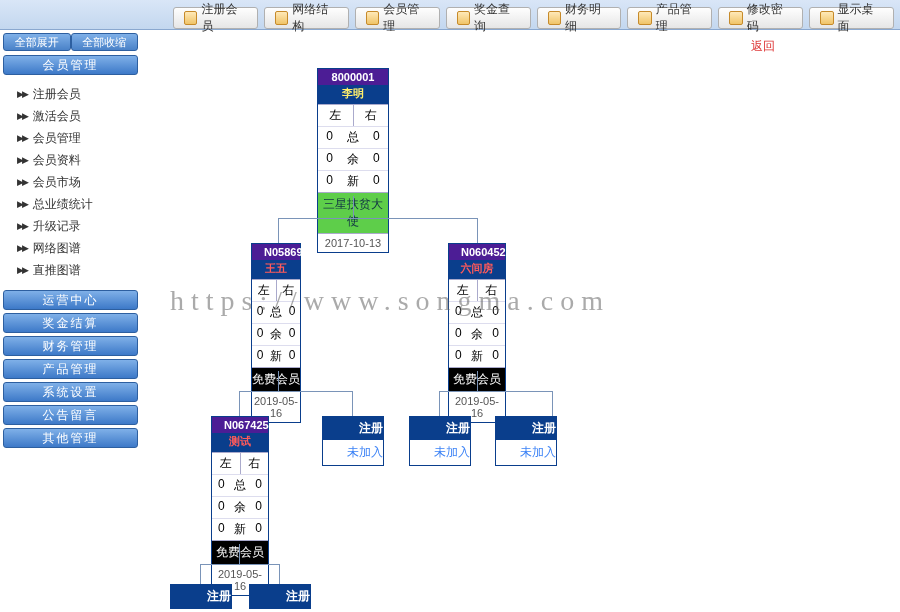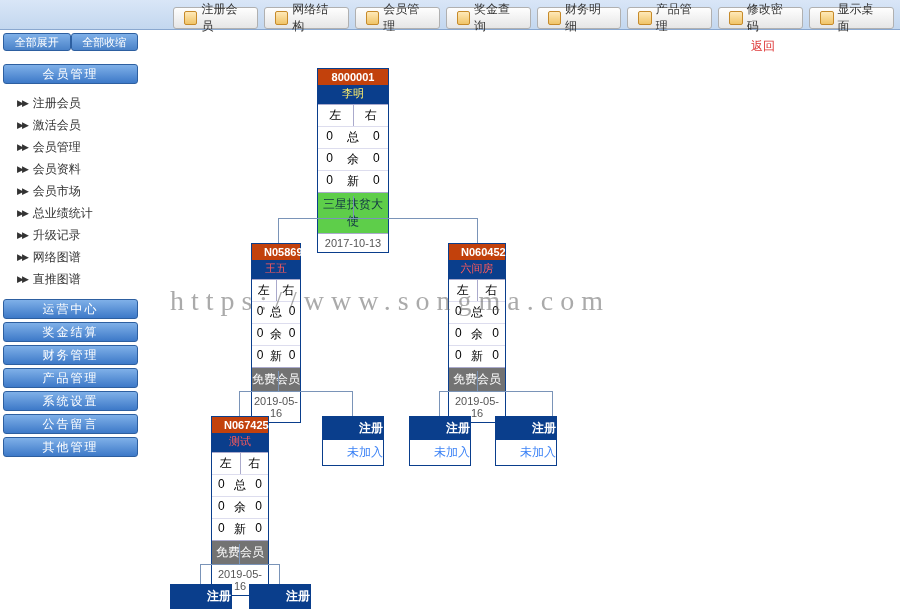--- a/index.html
+++ b/index.html
@@ -3,40 +3,40 @@
 <meta charset="utf-8">
 <style>
 *{box-sizing:border-box;margin:0;padding:0;font-family:"Microsoft YaHei",SimSun,Arial,sans-serif;font-size:12px}
 body{width:900px;height:612px;background:#fff;overflow:hidden;position:relative}
 .topbar{position:absolute;left:0;top:0;width:900px;height:30px;background:linear-gradient(#d9e6f7,#c3d7ef);border-bottom:1px solid #8aa8cf}
 .top-btns{position:absolute;left:173px;top:7px;display:flex;gap:0}
 .tbtn{display:flex;align-items:center;gap:4px;height:22px;padding:0 10px;background:linear-gradient(#fefefe,#e6e6e6);border:1px solid #b0b0b0;border-radius:3px;margin-right:6px;cursor:pointer}
 .tbtn .ic{width:14px;height:14px;border:1px solid #c68a2a;background:linear-gradient(#ffe9b8,#f0c468);border-radius:2px}
 .tbtn span{color:#333}
 .left-col{position:absolute;left:3px;top:33px;width:135px}
-.mini-row{display:flex;margin-bottom:13px}
+.mini-row{display:flex;margin-bottom:4px}
 .mini{flex:1;height:18px;background:linear-gradient(#7fb0e8,#4a82c8);border:1px solid #2d5fa0;border-radius:3px;color:#fff;font-size:11px;display:flex;align-items:center;justify-content:center;cursor:pointer}
 .sec-hdr{height:20px;background:linear-gradient(#7fb0e8,#3d79c8);border:1px solid #2d5fa0;border-radius:3px;color:#fff;display:flex;align-items:center;justify-content:center;margin-bottom:3px;cursor:pointer;letter-spacing:2px}
 .menu{background:#fff;padding:5px 0 5px 14px;margin-bottom:4px}
 .mitem{display:flex;align-items:center;gap:6px;height:22px;cursor:pointer}
 .arrw{color:#2a6dc8;font-size:9px;letter-spacing:-2px}
 .mitem span{color:#333}
 .back{position:absolute;right:125px;top:38px;color:#d33;cursor:pointer}
 .tree{position:absolute;left:150px;top:60px;width:740px;height:550px}
 .node{position:absolute;border:1px solid #0a3e8c;background:#fff;text-align:center}
-.node .hd{background:#c2410c;color:#fff;padding:2px 12px;font-weight:bold;font-size:11px}
-.node .nm{background:#0a3e8c;color:#ffef6b;padding:1px 0 3px;font-weight:normal;font-size:11px}
+.node .hd{background:#4c1d95;color:#fff;padding:2px 12px;font-weight:bold;font-size:11px}
+.node .nm{background:#0a3e8c;color:#ffef6b;padding:1px 0 3px;font-weight:bold;font-size:11px}
 .node .lr{display:flex;border-top:1px solid #aac}
 .node .lr div{flex:1;padding:2px 0}
 .node .lr div:first-child{border-right:1px solid #aac}
 .node .row{display:flex;border-top:1px solid #dde}
 .node .row div{flex:1;padding:2px 0}
 .node .lvl{padding:3px 0;border-top:1px solid #aac}
 .lvl-g{background:#5ece4a;color:#134}
-.lvl-o{background:#737373;color:#fff}
+.lvl-o{background:#000000;color:#fff}
 .node .dt{padding:3px 0;color:#555;border-top:1px solid #aac;font-size:11px}
 .reg{position:absolute;width:62px;border:1px solid #0a3e8c;text-align:right;background:#fff}
 .reg .r1{background:#0a3e8c;color:#fff;padding:3px 0;font-weight:bold}
 .reg .r2{padding:4px 0;color:#3b82f6}
 .ln{position:absolute;background:#7a94b8}
 .wm{position:absolute;left:170px;top:285px;font-size:28px;color:rgba(100,100,100,.55);font-family:Liberation Serif, serif;letter-spacing:7px;pointer-events:none;z-index:50}
 </style>
 </head>
 <body>
 

